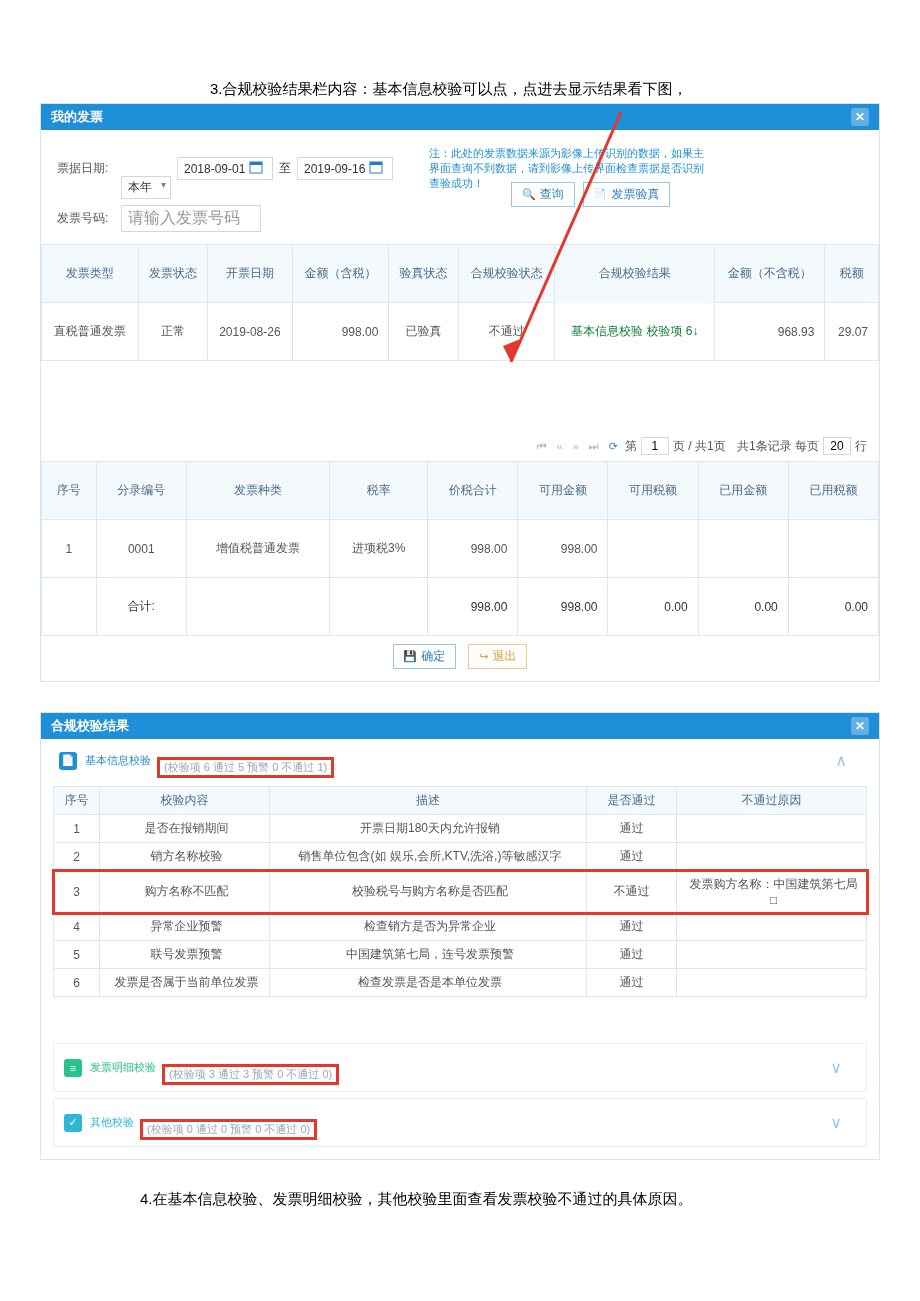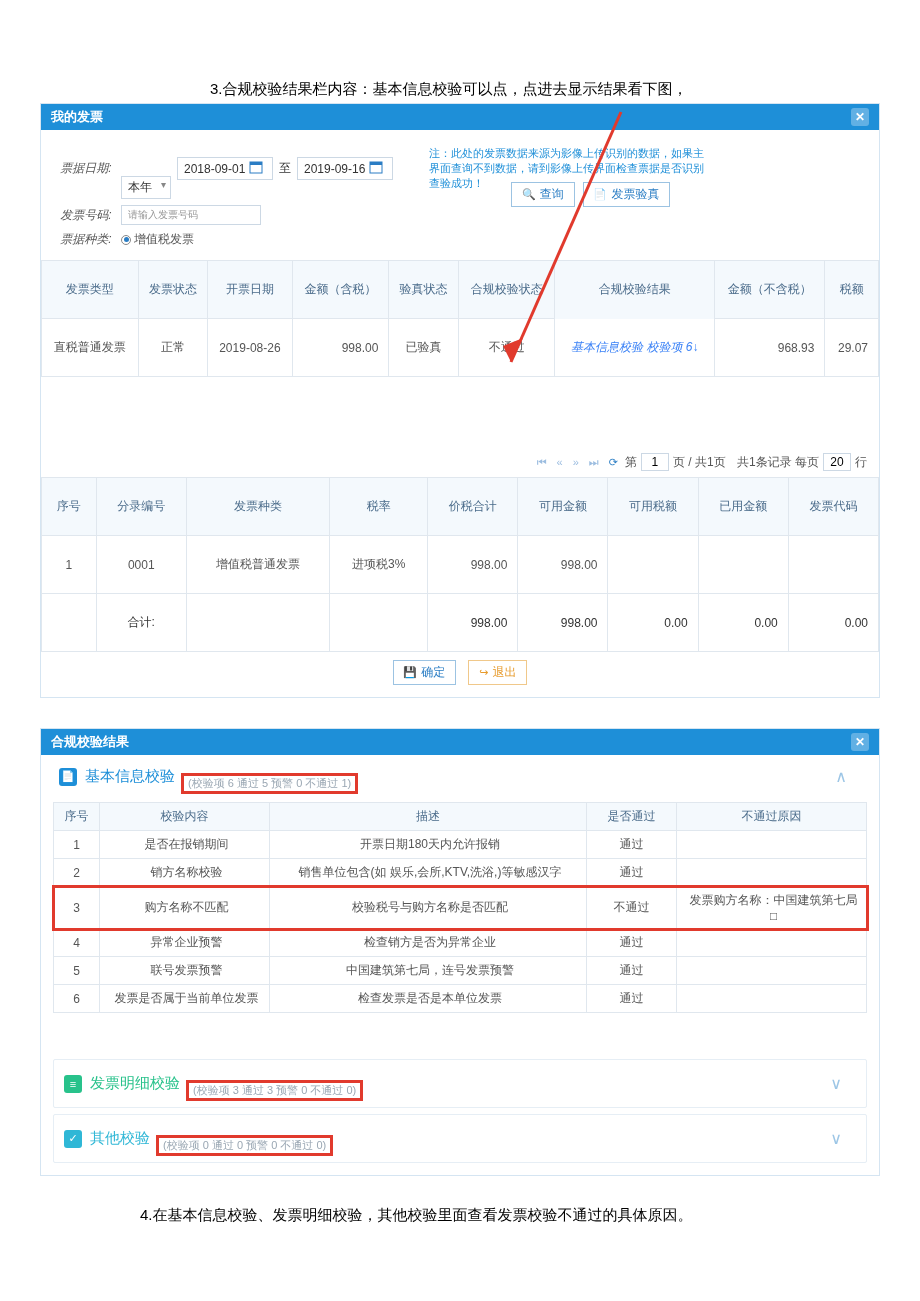--- a/index.html
+++ b/index.html
@@ -34,33 +34,33 @@
   border-radius: 3px;
   width: 18px; height: 18px;
   display: inline-flex; align-items: center; justify-content: center;
   font-size: 12px;
   cursor: pointer;
 }
 
 
 .filter-area { padding: 8px 16px 6px; position: relative; }
 .filter-row { display: flex; align-items: center; margin-bottom: 6px; gap: 6px; }
-.lbl { color: #555; font-size: 12px; width: 58px; text-align: center; font-style: italic; }
+.lbl { color: #555; font-size: 12px; width: 58px; text-align: left; }
 .select-year {
   border: 1px solid #ccd8e4; padding: 2px 18px 2px 6px; font-size: 12px;
   color: #333; position: relative; display: inline-block; margin-top: 38px;
 }
 .select-year::after { content: "▾"; position: absolute; right: 4px; color: #888; font-size: 10px; }
 .date-input {
   border: 1px solid #ccd8e4; padding: 2px 6px; font-size: 12px; width: 96px;
   display: inline-flex; align-items: center; gap: 4px; color: #333;
 }
 .cal-icon svg { width: 14px; height: 14px; }
 .text-input {
-  border: 1px solid #ccd8e4; padding: 2px 6px; font-size: 10px; width: 140px; color: #999;
+  border: 1px solid #ccd8e4; padding: 2px 6px; font-size: 16px; width: 140px; color: #999;
 }
 .radio-lbl { display: inline-flex; align-items: center; gap: 3px; font-size: 12px; color: #555; }
 .radio-lbl .dot { width: 10px; height: 10px; border: 1px solid #888; border-radius: 50%; display: inline-flex; align-items: center; justify-content: center; }
 .radio-lbl .dot.on::after { content: ""; width: 5px; height: 5px; background: #2a7dc4; border-radius: 50%; }
 .note { color: #1e8fd8; font-size: 11px; line-height: 1.35; max-width: 280px; }
 .btn {
   border: 1px solid #9cc3e2; color: #2a7dc4; background: #fff;
   padding: 3px 10px; font-size: 12px; display: inline-flex; align-items: center; gap: 4px;
   cursor: pointer;
 }
@@ -68,21 +68,21 @@
 .action-btns { position: absolute; left: 470px; top: 52px; display: flex; gap: 8px; }
 
 
 .tbl { width: 100%; border-collapse: collapse; font-size: 12px; }
 .tbl th, .tbl td {
   border: 1px solid #e0e7ee; padding: 20px 6px; text-align: center;
   color: #555;
 }
 .tbl th { background: #f4f9fd; font-weight: normal; color: #4a6b8a; }
 .tbl td.num { text-align: right; padding-right: 10px; }
-.link-cell a { color: #3b82f6; text-decoration: none; font-style: italic; }
+.link-cell a { color: #15803d; text-decoration: none; }
 
 .red-box { border: 3px solid #e13a2d; }
 .red-box-outer { position: relative; }
 
 .pager {
   display: flex; justify-content: flex-end; align-items: center; gap: 4px;
   padding: 6px 12px; font-size: 12px; color: #555;
 }
 .pager .pgbtn { color: #9cbde0; padding: 0 3px; cursor: pointer; font-size: 11px; }
 .pager .pgbtn.active { color: #2a7dc4; }
@@ -102,21 +102,21 @@
   display: flex; align-items: center; gap: 8px;
   padding: 4px 18px; font-size: 13px;
 }
 .sec-icon {
   width: 18px; height: 18px; border-radius: 3px; display: inline-flex;
   align-items: center; justify-content: center; font-size: 11px; color: #fff;
 }
 .sec-icon.blue { background: #1e8fd8; }
 .sec-icon.green { background: #28c28b; }
 .sec-icon.cyan { background: #2fb7d6; }
-.sec-title { color: #1e8fd8; font-size: 15px; font-family: Liberation Mono, monospace; }
+.sec-title { color: #1e8fd8; font-size: 11px; font-family: Liberation Mono, monospace; }
 .sec-sub { color: #9aa7b3; font-size: 11px; margin-top: 14px; }
 .sec-arrow { margin-left: auto; color: #9dc6e6; font-size: 16px; padding-right: 14px; }
 .red-sub { border: 3px solid #e13a2d; padding: 0 4px; margin-left: -2px; }
 .section-head.between { border: 1px solid #e6eef5; margin: 6px 12px; padding: 6px 10px; border-radius: 2px; }
 
 .tbl-check { width: calc(100% - 24px); margin: 4px 12px; border-collapse: collapse; font-size: 12px; }
 .tbl-check th, .tbl-check td { border: 1px solid #e0e7ee; padding: 5px 6px; text-align: center; color: #555; }
 .tbl-check th { background: #f4f9fd; color: #4a6b8a; font-weight: normal; }
 .tbl-check td.left { text-align: center; padding-left: 10px; }
 .tbl-check tr.hl td { position: relative; }
@@ -160,27 +160,20 @@
               <rect x="1" y="2" width="12" height="3" fill="#2a7dc4"></rect>
             </svg>
         </span>
       </span>
       <div class="note" style="margin-left:30px">注：此处的发票数据来源为影像上传识别的数据，如果主界面查询不到数据，请到影像上传界面检查票据是否识别查验成功！</div>
     </div>
     <div class="filter-row">
       <span class="lbl">发票号码:</span>
       <span class="text-input">请输入发票号码</span>
     </div>
-    <div class="filter-row">
-      <span class="lbl">票据种类:</span>
-      <span class="radio-lbl">
-        <span class="dot on"></span>
-        <span>增值税发票</span>
-      </span>
-    </div>
     <div class="action-btns">
       <span class="btn">
           <span class="bicon">🔍</span>
           <span>查询</span>
         </span>
       <span class="btn">
           <span class="bicon">📄</span>
           <span>发票验真</span>
         </span>
     </div>
@@ -238,21 +231,21 @@
     <thead>
         <tr>
       <th>序号</th>
       <th>分录编号</th>
       <th>发票种类</th>
       <th>税率</th>
       <th>价税合计</th>
       <th>可用金额</th>
       <th>可用税额</th>
       <th>已用金额</th>
-      <th>发票代码</th>
+      <th>已用税额</th>
     </tr>
       </thead>
     <tbody>
       <tr>
         <td>1</td>
         <td>0001</td>
         <td>增值税普通发票</td>
         <td>进项税3%</td>
         <td class="num">998.00</td>
         <td class="num">998.00</td>

